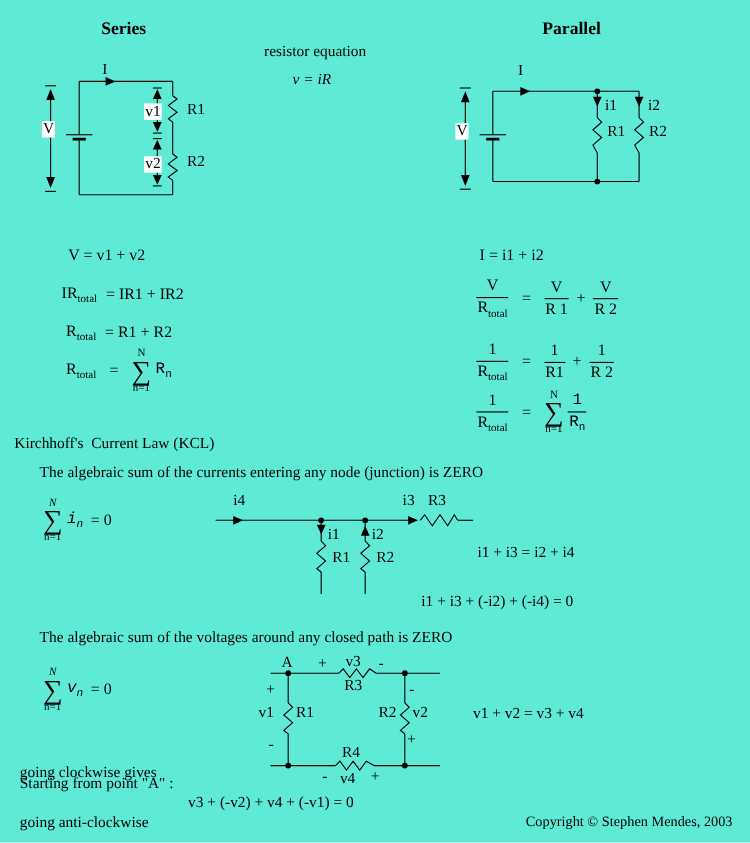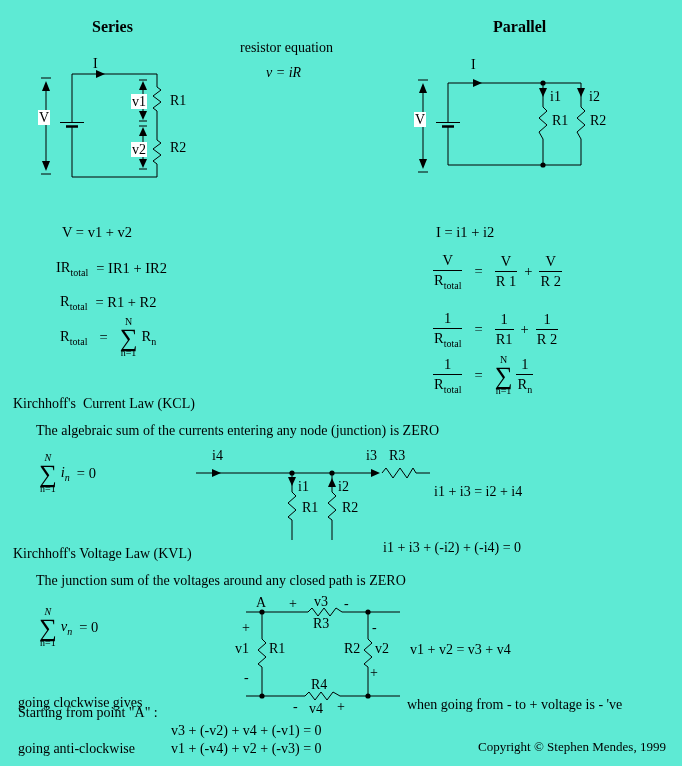--- a/index.html
+++ b/index.html
@@ -17,21 +17,21 @@
   .frac{display:inline-flex;flex-direction:column;align-items:center;text-align:center;line-height:1.2;}
   .frac .bar{align-self:stretch;height:0;border-top:1px solid #000;margin:1px 0;}
   .frac .num{padding:0 3px;}
   .frac .den{padding:0 1px;}
   sub{font-size:10px;line-height:1;}
   .sumblk{display:inline-flex;flex-direction:column;align-items:center;line-height:1;}
   .sumblk .lim{font-size:10px;}
   .sumblk .sig{font-size:25px;line-height:.85;}
   .gapeq{margin:0 12px;}
   .gapplus{margin:0 7px;}
-  .gapsm{margin-left:4px;}
+  .gapsm{margin-left:4px;font-family:Liberation Mono, monospace;}
 </style>
 </head>
 <body>
 
 <div id="page">
 
   <svg width="682" height="766" viewBox="0 0 682 766">
 
     <g stroke="#000" fill="none" stroke-width="1">
 
@@ -258,25 +258,24 @@
   </div>
 
   <span class="lbl" style="left:212px;top:448px">i4</span>
   <span class="lbl" style="left:366px;top:448px">i3</span>
   <span class="lbl" style="left:389px;top:448px">R3</span>
   <span class="lbl" style="left:298px;top:479px">i1</span>
   <span class="lbl" style="left:338px;top:479px">i2</span>
   <span class="lbl" style="left:302px;top:500px">R1</span>
   <span class="lbl" style="left:342px;top:500px">R2</span>
 
-  <span class="lbl" style="left:434px;top:484px">i1 + i3 = i2 + i4</span>
+  <span class="lbl" style="left:434px;top:495px">i1 + i3 = i2 + i4</span>
   <span class="lbl" style="left:383px;top:540px">i1 + i3 + (-i2) + (-i4) = 0</span>
 
-  <span class="lbl" style="left:13px;top:546px">Kirchhoff's Voltage Law (KVL)</span>
-  <span class="lbl" style="left:36px;top:573px">The junction sum of the voltages around any closed path is ZERO</span>
+  <span class="lbl" style="left:36px;top:573px">The algebraic sum of the voltages around any closed path is ZERO</span>
 
   <div class="eq" style="left:39px;top:607px">
     <span class="sumblk">
       <span class="lim i">N</span>
       <span class="sig">∑</span>
       <span class="lim">n=1</span>
     </span>
     <span class="gapsm i"><span>v</span><sub>n</sub></span>
     <span style="margin-left:7px">= 0</span>
   </div>
@@ -292,23 +291,21 @@
   <span class="lbl" style="left:269px;top:641px">R1</span>
   <span class="lbl" style="left:344px;top:641px">R2</span>
   <span class="lbl" style="left:375px;top:641px">v2</span>
   <span class="lbl" style="left:244px;top:670px">-</span>
   <span class="lbl" style="left:370px;top:665px">+</span>
   <span class="lbl" style="left:311px;top:677px">R4</span>
   <span class="lbl" style="left:293px;top:699px">-</span>
   <span class="lbl" style="left:309px;top:701px">v4</span>
   <span class="lbl" style="left:337px;top:699px">+</span>
 
-  <span class="lbl" style="left:410px;top:642px">v1 + v2 = v3 + v4</span>
-  <span class="lbl" style="left:407px;top:697px">when going from - to + voltage is - 've</span>
+  <span class="lbl" style="left:430px;top:642px">v1 + v2 = v3 + v4</span>
 
   <span class="lbl" style="left:18px;top:705px">Starting from point "A" :</span>
   <span class="lbl" style="left:18px;top:695px">going clockwise gives</span>
   <span class="lbl" style="left:171px;top:723px">v3 + (-v2) + v4 + (-v1) = 0</span>
   <span class="lbl" style="left:18px;top:741px">going anti-clockwise</span>
-  <span class="lbl" style="left:171px;top:741px">v1 + (-v4) + v2 + (-v3) = 0</span>
-  <span class="lbl sm" style="left:478px;top:740px">Copyright © Stephen Mendes, 1999</span>
+  <span class="lbl sm" style="left:478px;top:740px">Copyright © Stephen Mendes, 2003</span>
 
 </div>
 
 </body></html>

